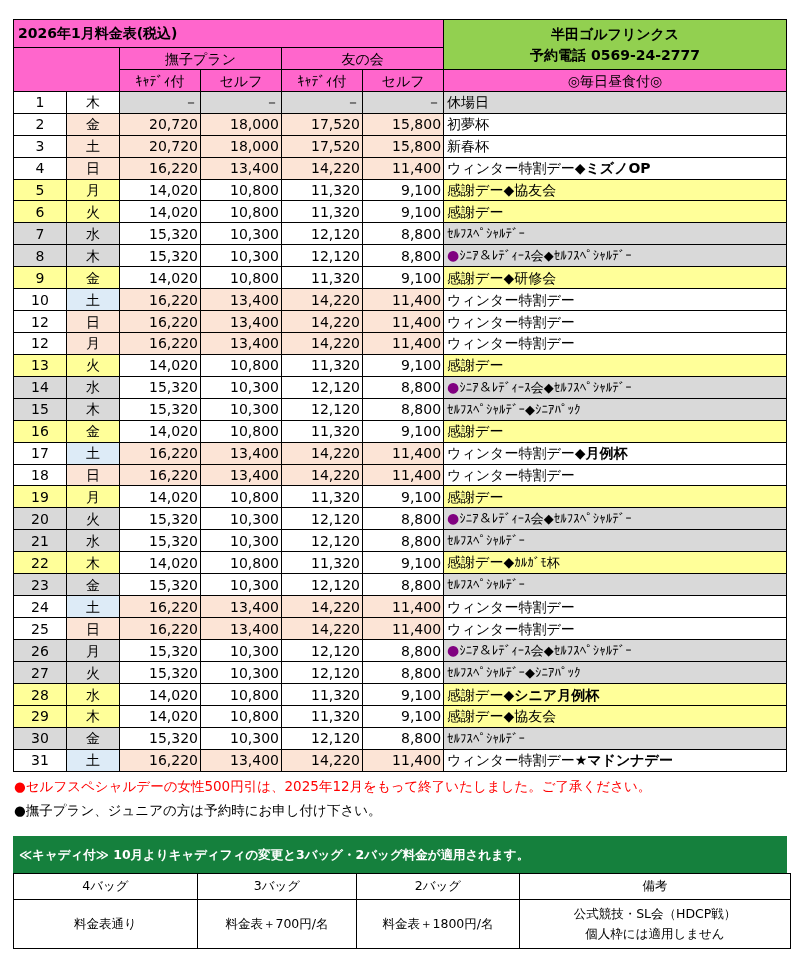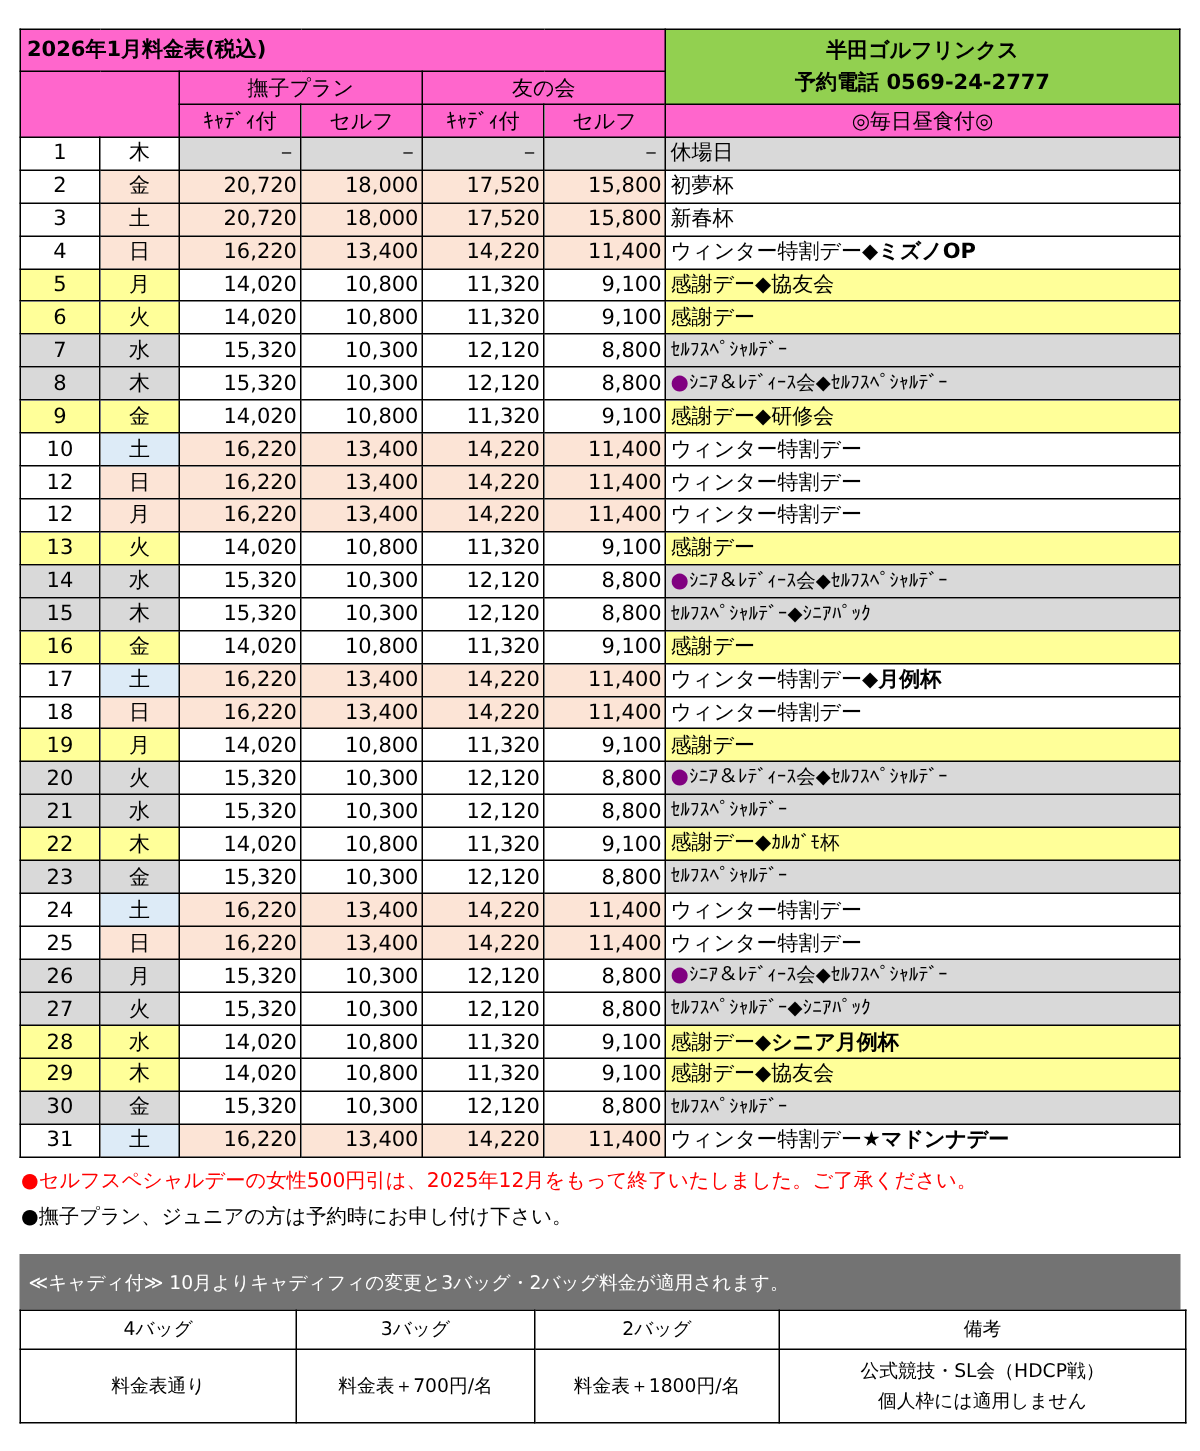--- a/index.html
+++ b/index.html
@@ -23,21 +23,21 @@
   .bg-yellow{background:#ffff99;}
   .bg-peach{background:#fce4d6;}
   .bg-blue{background:#ddebf7;}
   .ev-small{font-size:13px;}
   .ev-bold{font-weight:bold;}
   .dot{color:#800080;}
   .notes{position:absolute;left:14px;font-size:13.5px;}
   #note1{top:778px;color:#ff0000;}
   #note2{top:802px;color:#000;}
   #caddie{position:absolute;left:13px;top:836px;width:774px;}
-  .banner{background:#737373;color:#ffffff;font-size:12.5px;font-weight:normal;height:37px;line-height:37px;padding-left:6px;box-sizing:border-box;}
+  .banner{background:#15803d;color:#ffffff;font-size:12.5px;font-weight:bold;height:37px;line-height:37px;padding-left:6px;box-sizing:border-box;}
   table.cad{border-collapse:collapse;table-layout:fixed;width:778px;}
   table.cad td{border:1px solid #000;text-align:center;font-size:12.5px;padding:0;}
   table.cad tr.h td{height:25px;}
   table.cad tr.b td{height:48px;line-height:20px;}
 </style>
 </head>
 <body>
 
 <div id="sheet">
   <table class="main">

